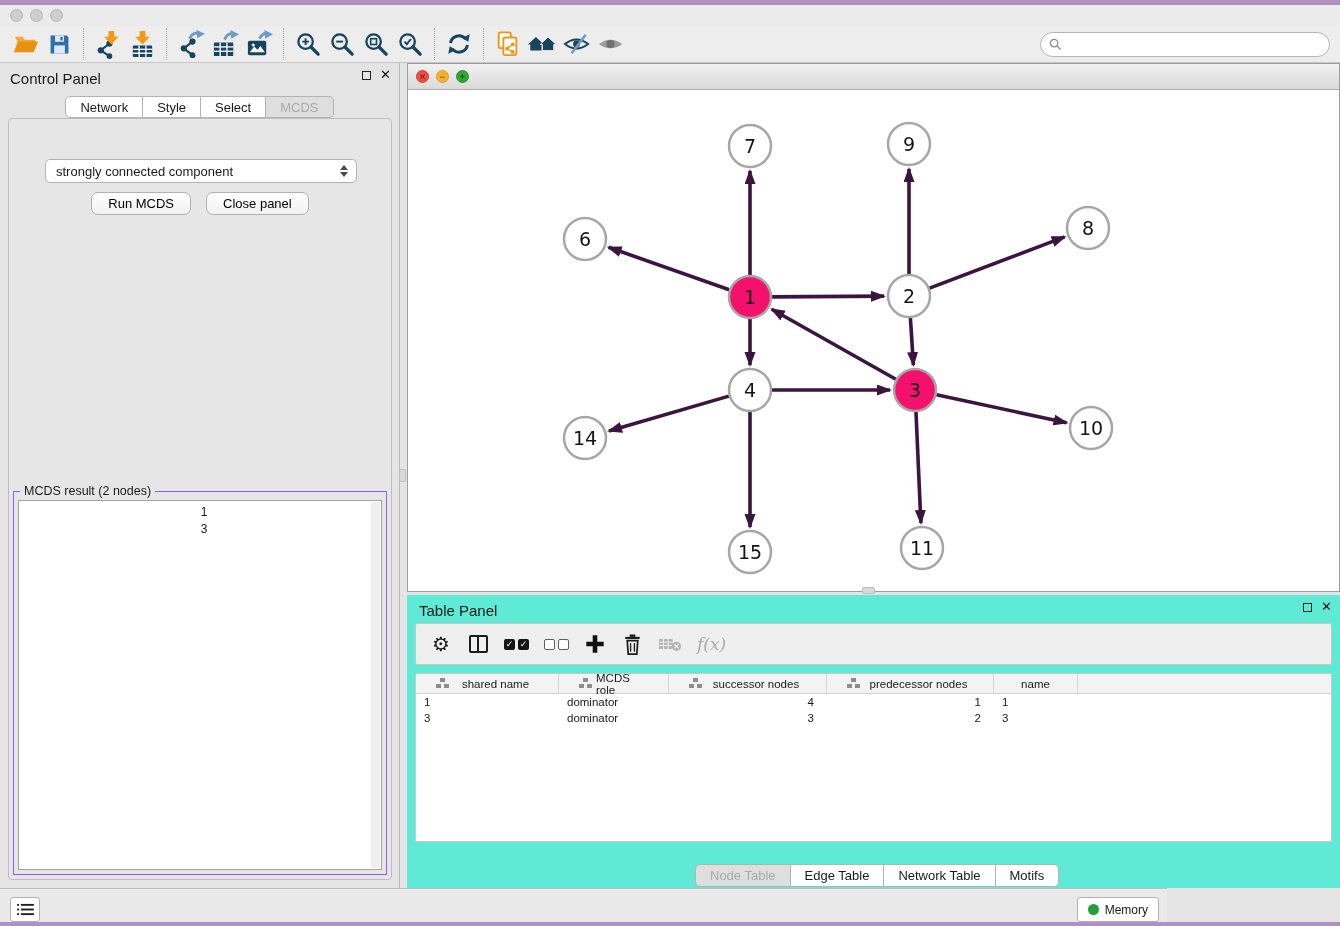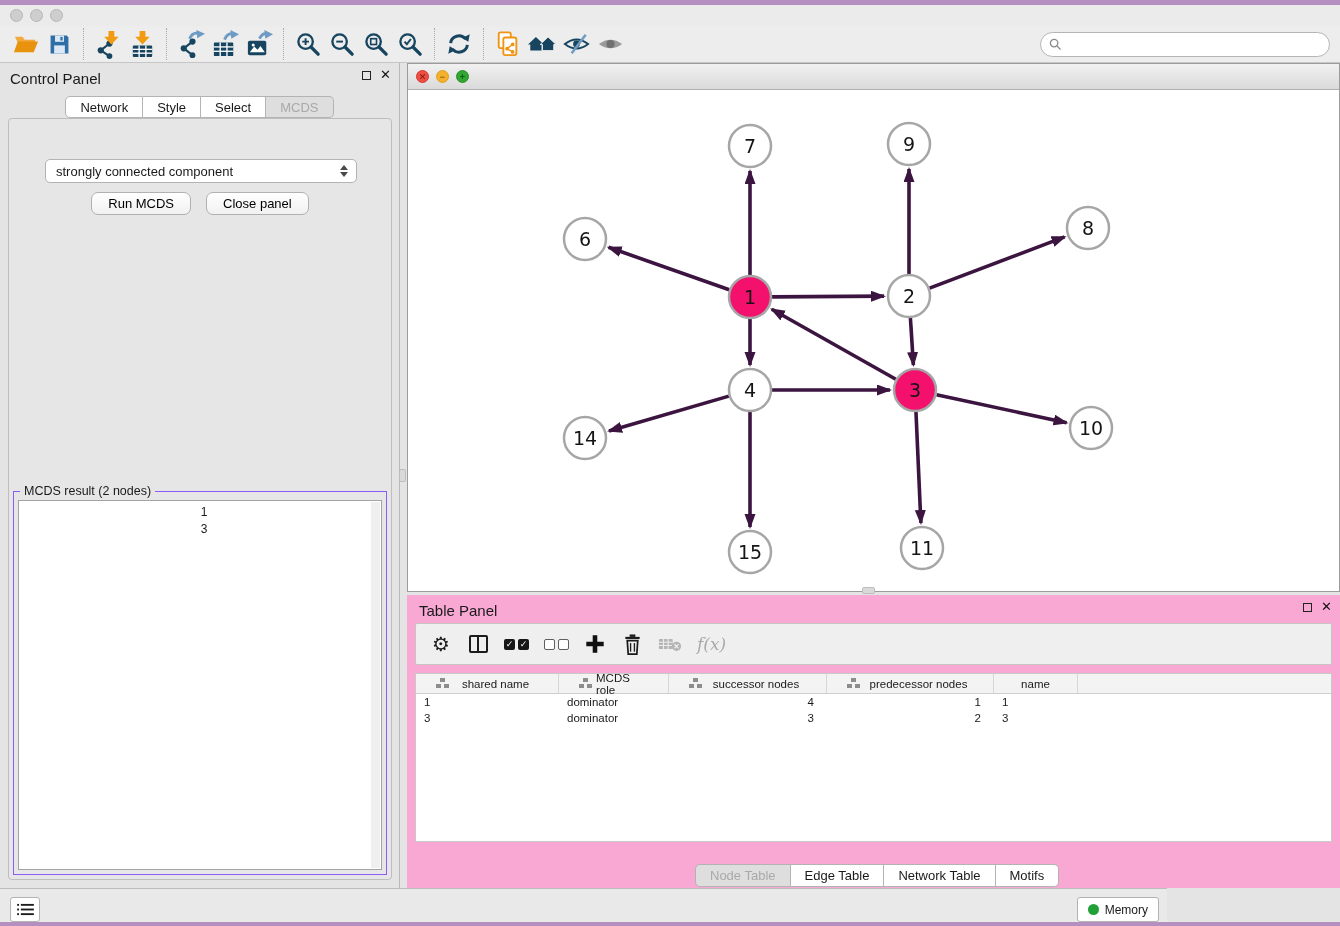--- a/index.html
+++ b/index.html
@@ -62,21 +62,21 @@
   .net-titlebar { position:relative; height:26px; background:linear-gradient(#f1f1f1,#dadada); border-bottom:1px solid #b0b0b0; }
   .traffic-net { position:absolute; left:8px; top:6px; display:flex; gap:7px; }
   .traffic-net span { width:13px; height:13px; border-radius:50%; font-size:9px; font-weight:bold; text-align:center; line-height:13px; display:block; }
   .tl-red { background:#ee4f43; color:#7c1a12; border:1px solid #d8382c; }
   .tl-yellow { background:#f5b12e; color:#8a6210; border:1px solid #e0a01e; }
   .tl-green { background:#32a532; color:#0f5c13; border:1px solid #2a932a; }
   .net-title { position:absolute; left:0; right:0; top:5px; text-align:center; font-size:13px; color:#111; }
   .net-canvas { position:relative; width:931px; height:501px; background:#fff; overflow:hidden; }
 
   
-  .table-panel { position:absolute; left:407px; top:595px; width:933px; height:293px; background:#f9a8d4; }
+  .table-panel { position:absolute; left:407px; top:595px; width:933px; height:293px; background:#5eead4; }
   .tp-toolbar { position:absolute; left:8px; top:28px; width:917px; height:42px; background:#efefef; border:1px solid #c5c5c5; border-radius:2px; display:flex; align-items:center; gap:15px; padding-left:14px; }
   .tp-ico { display:flex; align-items:center; justify-content:center; min-width:22px; cursor:pointer; }
   .gear-glyph { font-family:"DejaVu Sans",sans-serif; font-size:20px; color:#1c1c1c; line-height:20px; }
   .cols-glyph { width:19px; height:18px; border:2px solid #1c1c1c; border-radius:2px; position:relative; }
   .cols-glyph::after { content:""; position:absolute; left:6.5px; top:0; bottom:0; width:2px; background:#1c1c1c; }
   .cb-pair { display:flex; gap:3px; }
   .cb { width:11px; height:11px; border-radius:2px; }
   .cb.checked { background:#161616; color:#fff; font-size:9px; line-height:11px; text-align:center; font-family:"DejaVu Sans",sans-serif; }
   .cb.empty { background:#fff; border:1.5px solid #5f5f5f; }
   .fx-glyph { font-family:"DejaVu Serif",serif; font-style:italic; font-size:17px; color:#a9a9a9; }

